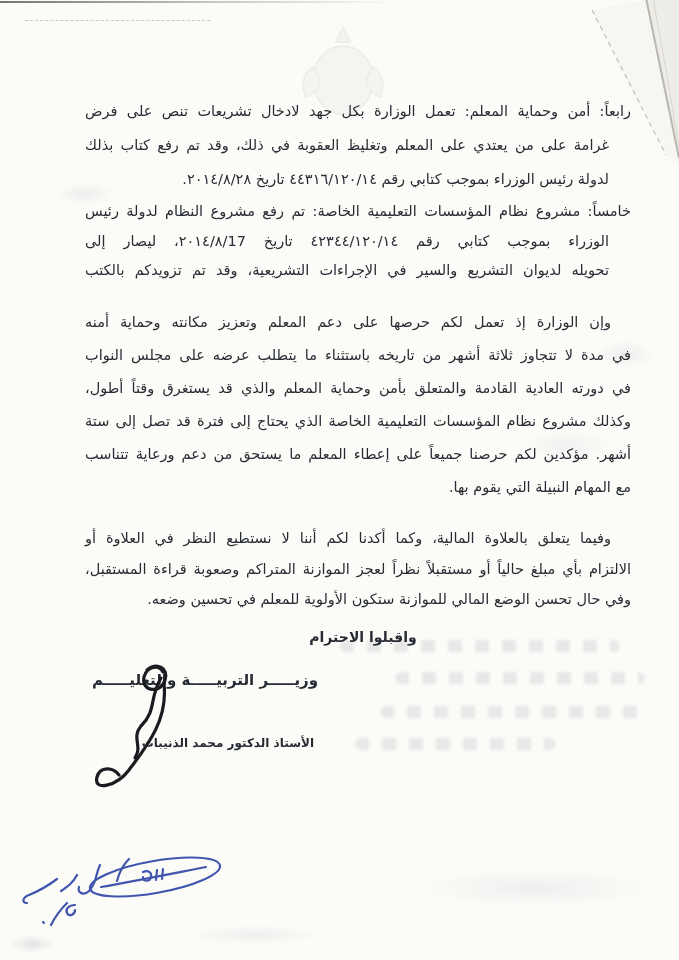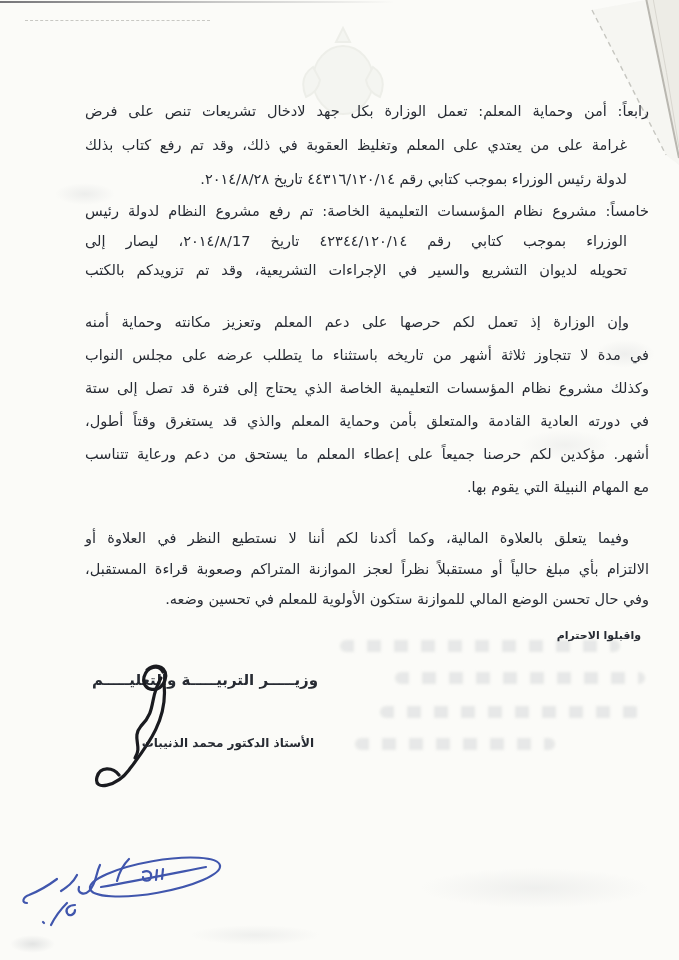--- a/index.html
+++ b/index.html
@@ -13,32 +13,32 @@
     background:linear-gradient(to right,rgba(45,45,52,.65),rgba(45,45,52,.25) 55%,rgba(45,45,52,0));}
   .pencil-line{position:absolute;left:25px;top:20px;width:185px;height:0;
     border-top:1px dashed #b3b3ad;opacity:.7;}
   .fold-corner{position:absolute;right:0;top:0;}
   .smudge{position:absolute;border-radius:50%;pointer-events:none;}
   .ghost-row{position:absolute;height:12px;border-radius:6px;
     background:repeating-linear-gradient(90deg,rgba(130,138,148,.16) 0 14px,rgba(130,138,148,0) 14px 27px);
     filter:blur(1.6px);}
   .watermark{position:absolute;left:288px;top:22px;opacity:.55;}
   
-  .para{position:absolute;right:30px;left:85px;direction:rtl;}
+  .para{position:absolute;right:48px;left:85px;direction:rtl;}
   .line{font-size:14.5px;text-align:justify;text-align-last:justify;color:#272b33;}
   .line.last{text-align-last:right;}
   .hang .line{padding-right:22px;}
   .hang .line.first{padding-right:0;}
   .indent .line.first{text-indent:20px;}
   .b1 .line{height:34px;line-height:24px;}
   .b2 .line{height:29.5px;line-height:23px;}
   .b3 .line{height:33px;line-height:24px;}
   .b4 .line{height:30.5px;line-height:23px;}
   .closing{position:absolute;right:38px;left:85px;top:629px;direction:rtl;
-    font-weight:700;font-size:11px;}
+    text-align:center;font-weight:700;font-size:14px;}
   .minister-title{position:absolute;left:101px;top:671px;width:217px;direction:rtl;
     font-weight:700;font-size:15px;text-align:justify;text-align-last:justify;white-space:nowrap;}
   .minister-name{position:absolute;left:84px;top:736px;width:230px;direction:rtl;
     font-weight:700;font-size:12px;text-align:right;white-space:nowrap;}
   .signature-svg{position:absolute;left:75px;top:658px;}
   .blue-note-svg{position:absolute;left:5px;top:845px;}
 </style>
 </head>
 <body>
 
@@ -83,22 +83,22 @@
 
   <div class="para hang b2" style="top:200px">
     <div class="line first">خامساً: مشروع نظام المؤسسات التعليمية الخاصة: تم رفع مشروع النظام لدولة رئيس</div>
     <div class="line">الوزراء بموجب كتابي رقم ٤٢٣٤٤/١٢٠/١٤ تاريخ ٢٠١٤/٨/17، ليصار إلى</div>
     <div class="line">تحويله لديوان التشريع والسير في الإجراءات التشريعية، وقد تم تزويدكم بالكتب</div>
   </div>
 
   <div class="para indent b3" style="top:310px">
     <div class="line first">وإن الوزارة إذ تعمل لكم حرصها على دعم المعلم وتعزيز مكانته وحماية أمنه</div>
     <div class="line">في مدة لا تتجاوز ثلاثة أشهر من تاريخه باستثناء ما يتطلب عرضه على مجلس النواب</div>
+    <div class="line">في دورته العادية القادمة والمتعلق بأمن وحماية المعلم والذي قد يستغرق وقتاً أطول،</div>
     <div class="line">وكذلك مشروع نظام المؤسسات التعليمية الخاصة الذي يحتاج إلى فترة قد تصل إلى ستة</div>
-    <div class="line">في دورته العادية القادمة والمتعلق بأمن وحماية المعلم والذي قد يستغرق وقتاً أطول،</div>
     <div class="line">أشهر. مؤكدين لكم حرصنا جميعاً على إعطاء المعلم ما يستحق من دعم ورعاية تتناسب</div>
     <div class="line last">مع المهام النبيلة التي يقوم بها.</div>
   </div>
 
   <div class="para indent b4" style="top:527px">
     <div class="line first">وفيما يتعلق بالعلاوة المالية، وكما أكدنا لكم أننا لا نستطيع النظر في العلاوة أو</div>
     <div class="line">الالتزام بأي مبلغ حالياً أو مستقبلاً نظراً لعجز الموازنة المتراكم وصعوبة قراءة المستقبل،</div>
     <div class="line last">وفي حال تحسن الوضع المالي للموازنة ستكون الأولوية للمعلم في تحسين وضعه.</div>
   </div>
 

